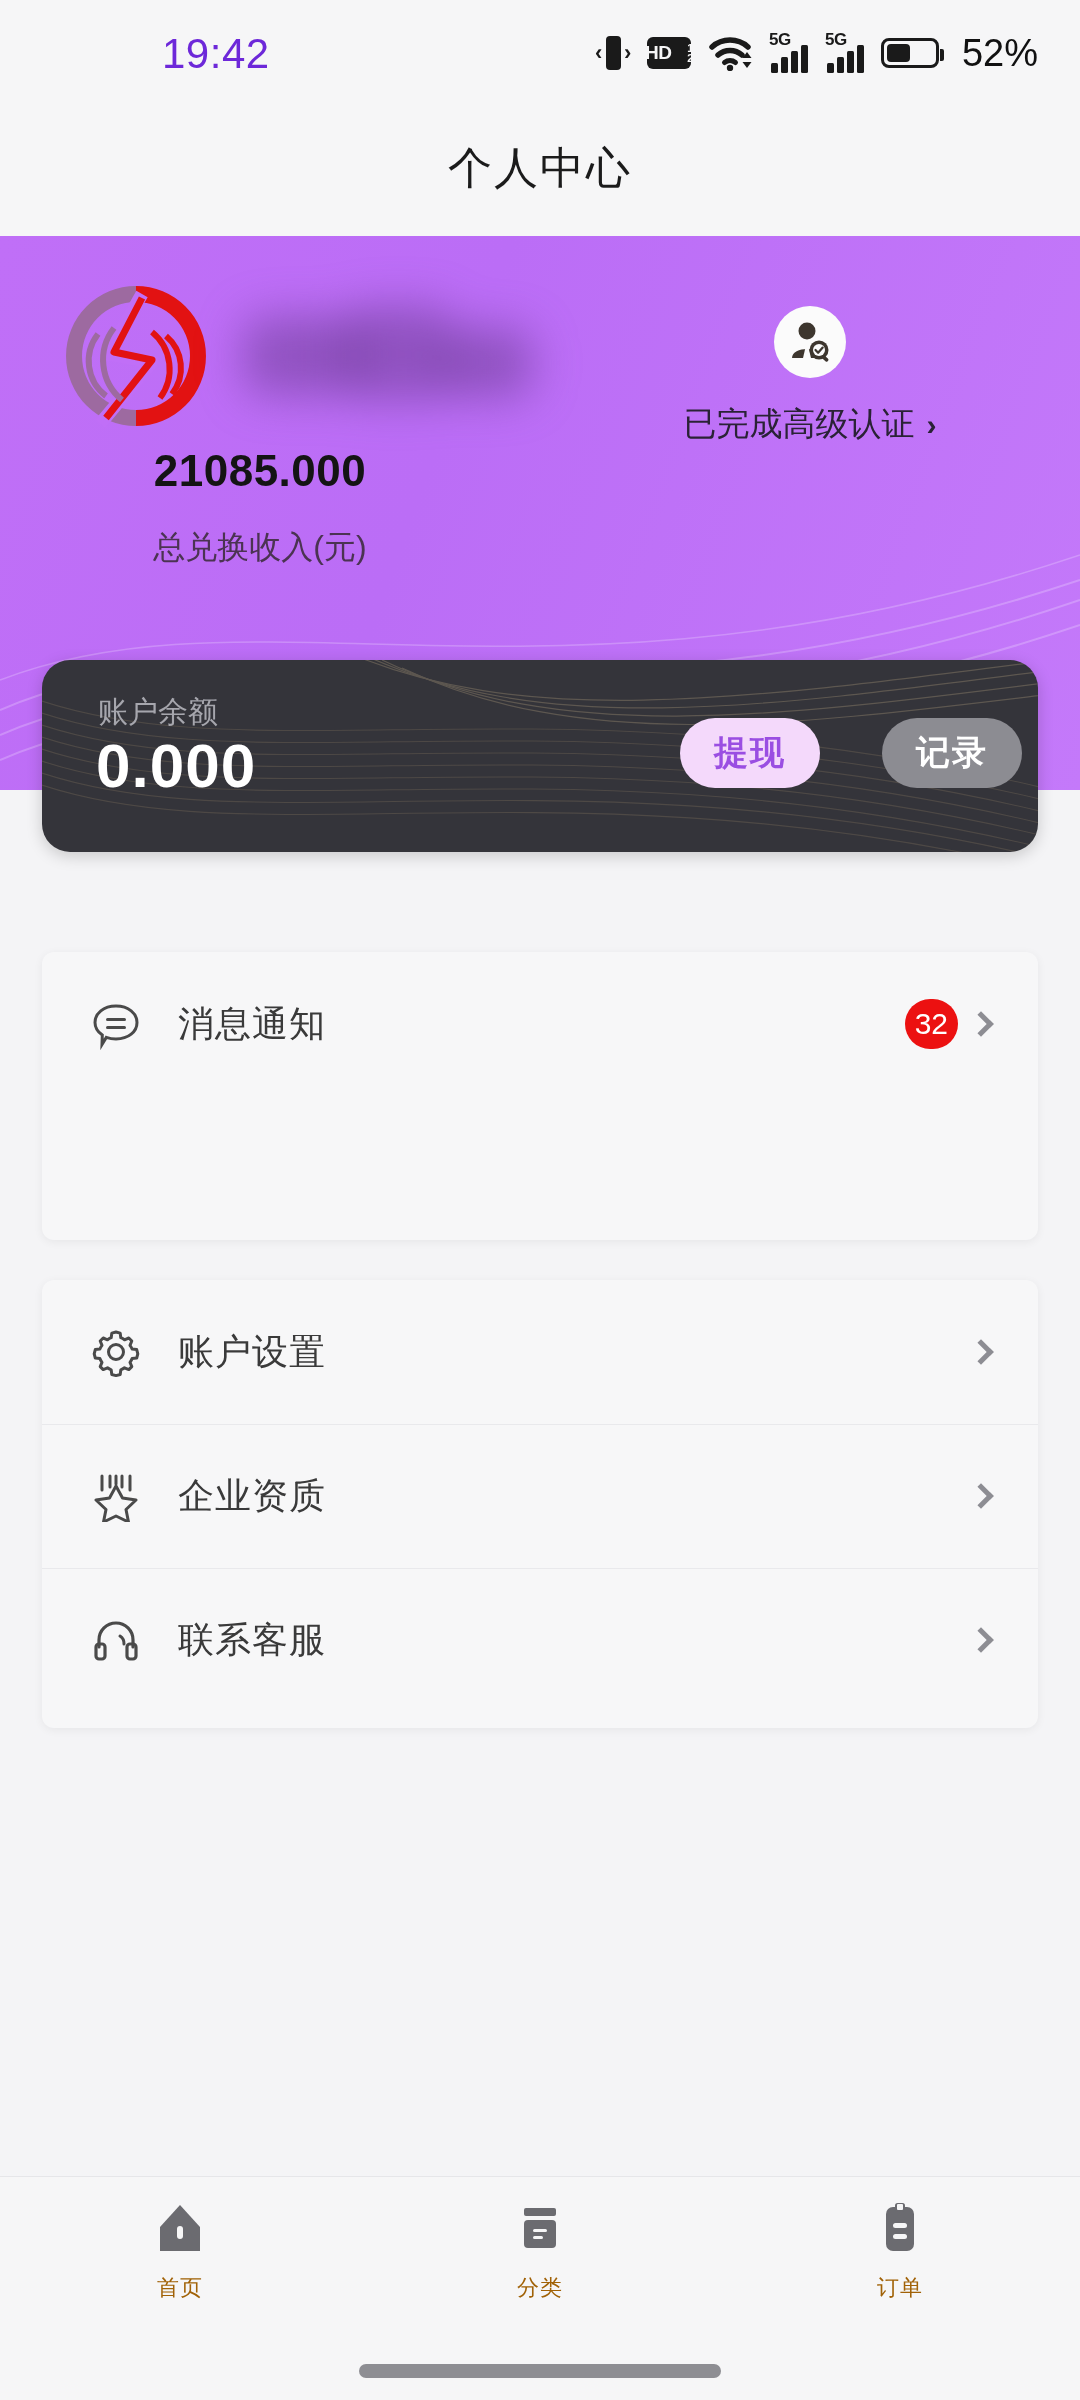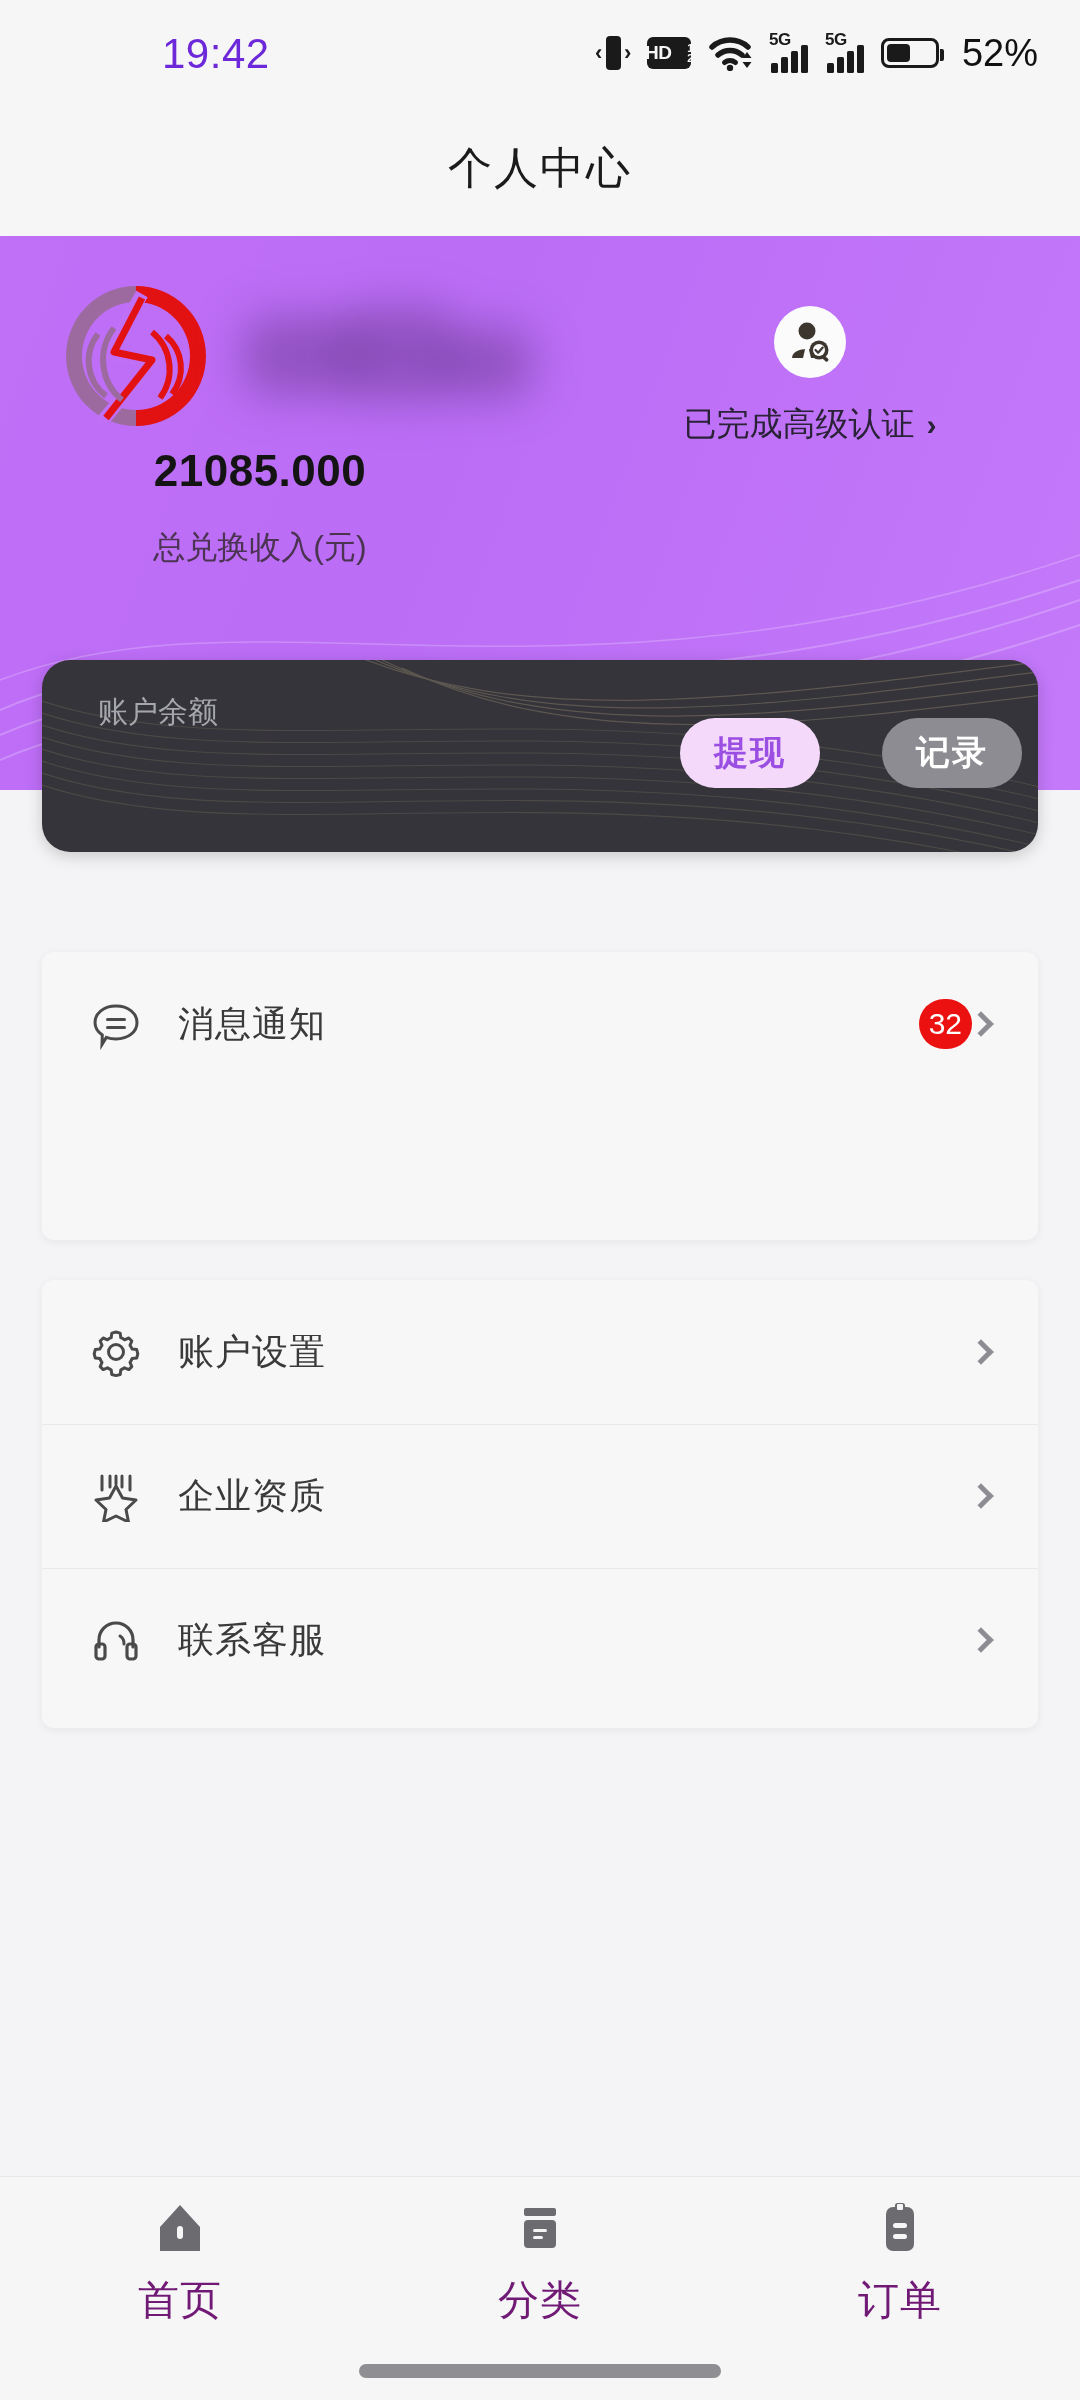--- a/index.html
+++ b/index.html
@@ -156,41 +156,41 @@
     position:relative; height:144px; display:flex; align-items:center;
     padding:0 40px 0 46px;
   }
   .menu-row + .menu-row::before {
     content:""; position:absolute; left:0; top:0; width:996px; height:1px;
     background:#e9e9ec;
   }
   .menu-ic { width:56px; height:56px; flex:0 0 56px; display:flex;
              align-items:center; justify-content:center; }
   .menu-label { margin-left:34px; font-size:36px; color:#3a3a3a; letter-spacing:1px; }
-  .menu-right { margin-left:auto; display:flex; align-items:center; }
+  .menu-right { margin-left:auto; display:flex; align-items:center; gap:14px; }
   .badge {
     min-width:50px; height:50px; padding:0 10px; border-radius:25px;
     background:#ec1111; color:#fff; font-size:30px;
     display:flex; align-items:center; justify-content:center;
   }
   .chev-r {
     width:18px; height:18px; border-right:5px solid #8d8d93;
     border-bottom:5px solid #8d8d93; transform:rotate(-45deg);
     margin-right:8px;
   }
 
   
   #bottom-nav {
     position:absolute; left:0; bottom:0; width:1080px; height:224px;
     background:#f6f6f7; border-top:1px solid #e6e6e9;
     display:flex; align-items:flex-start; padding-top:20px;
   }
   .nav-item { flex:1; display:flex; flex-direction:column; align-items:center; gap:14px; }
   .nav-ic { width:62px; height:62px; display:flex; align-items:center; justify-content:center; }
-  .nav-label { font-size:41px; color:#701a75; letter-spacing:1px; }
+  .nav-label { font-size:22px; color:#a16207; letter-spacing:1px; }
   #home-indicator {
     position:absolute; left:50%; transform:translateX(-50%); bottom:22px;
     width:362px; height:14px; border-radius:7px; background:#8e8e93;
   }
 </style>
 </head>
 <body>
 
 <div id="screen">
 
@@ -324,20 +324,21 @@
       </g>
       <g fill="none" stroke="#cbb58c" stroke-width="1.2" opacity=".5">
         <path d="M300,-10 C480,70 700,40 1010,0"></path>
         <path d="M320,-6 C500,78 720,48 1010,10"></path>
         <path d="M340,0  C520,86 740,56 1010,22"></path>
         <path d="M360,8  C540,94 760,64 1010,34"></path>
       </g>
     </svg>
 
     <div id="bal-label">账户余额</div>
+    <div id="bal-value">0.000</div>
     <div class="bal-btn" id="btn-withdraw">提现</div>
     <div class="bal-btn" id="btn-record">记录</div>
   </div>
 
   <div class="menu-card" id="menu-card-1">
 
     <div class="menu-row">
       <span class="menu-ic">
         <svg width="52" height="52" viewBox="0 0 52 52">
           <path d="M26 8 C38.5 8 47 15.3 47 24.5 C47 33.7 38.5 41 26 41 C22.5 41 19.2 40.4 16.3 39.4

